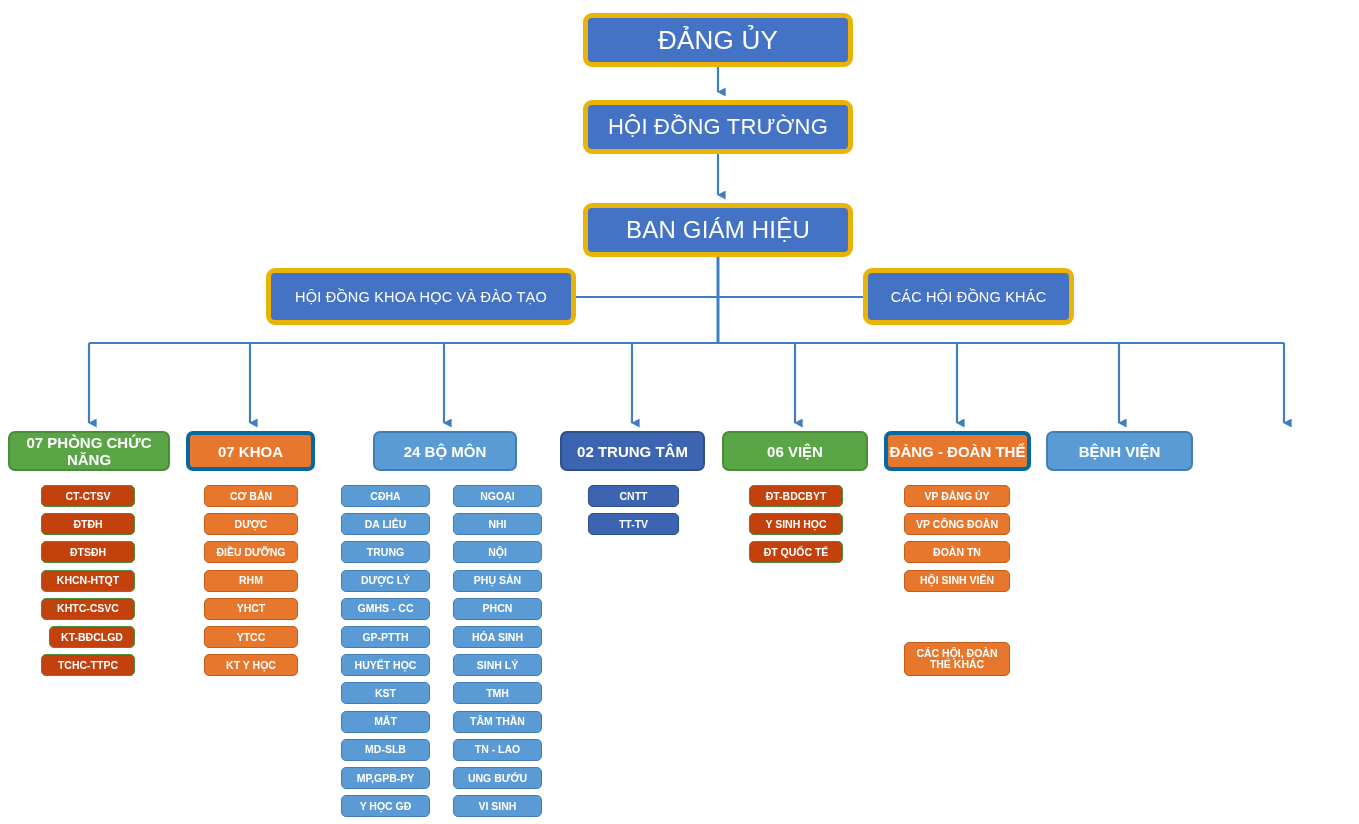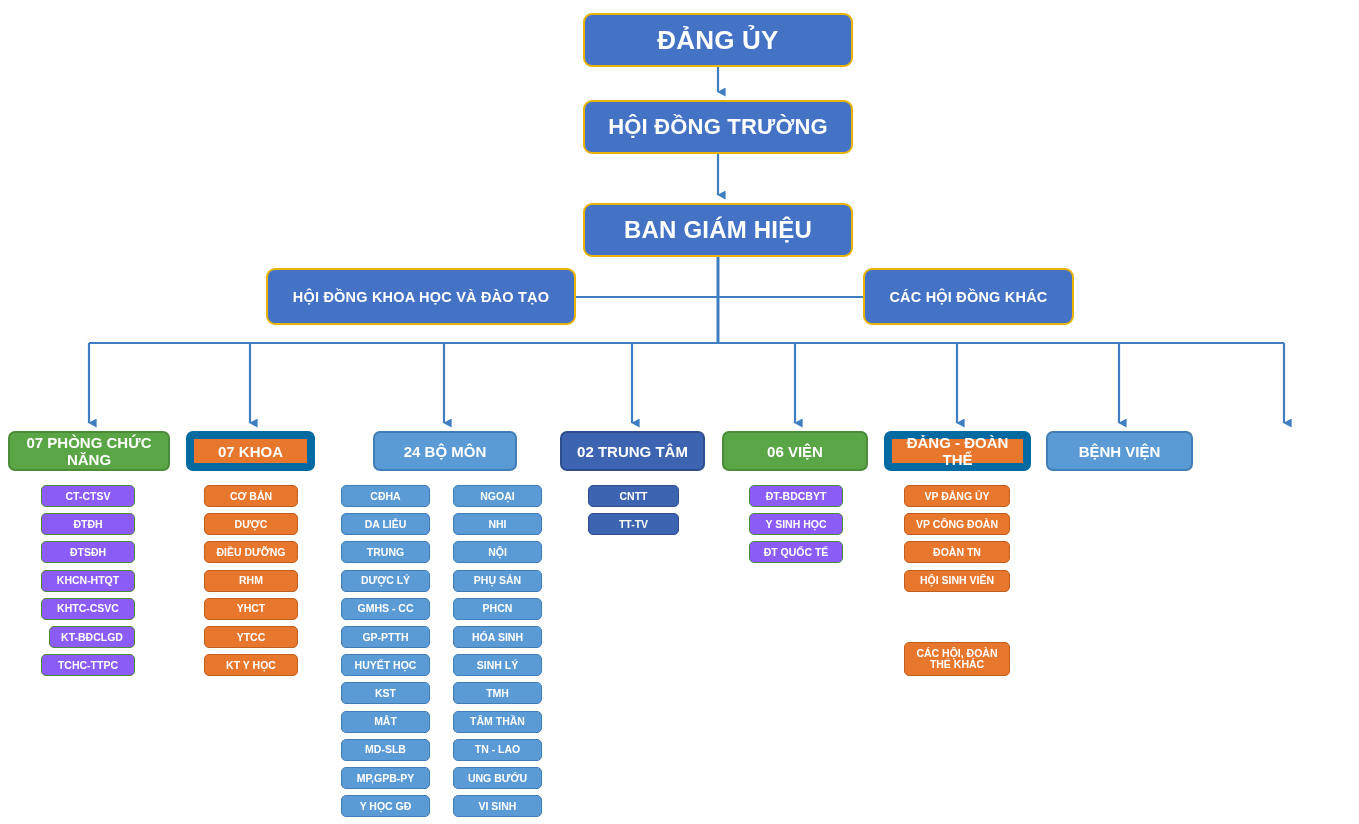--- a/index.html
+++ b/index.html
@@ -19,28 +19,28 @@
     position: absolute;
     left: 0; top: 0;
     width: 1359px; height: 824px;
     pointer-events: none;
   }
 
   
   .topbox {
     position: absolute;
     background: #4472c4;
-    border: 2px solid #eab308;
+    border: 5px solid #eab308;
     border-radius: 9px;
     color: #ffffff;
     display: flex;
     align-items: center;
     justify-content: center;
     text-align: center;
-    font-weight: bold;
+    font-weight: normal;
     letter-spacing: .2px;
     z-index: 4;
   }
   .t-dangauy   { left: 583px; top: 13px;  width: 270px; height: 54px; font-size: 26px; }
   .t-hdtruong  { left: 583px; top: 100px; width: 270px; height: 54px; font-size: 22px; }
   .t-bgh       { left: 583px; top: 203px; width: 270px; height: 54px; font-size: 24px; }
   .t-hdkh      { left: 266px; top: 268px; width: 310px; height: 57px; font-size: 14.5px; }
   .t-hdkhac    { left: 863px; top: 268px; width: 211px; height: 57px; font-size: 14.5px; }
 
   
@@ -52,21 +52,21 @@
     display: flex;
     align-items: center;
     justify-content: center;
     color: #ffffff;
     font-weight: bold;
     font-size: 15px;
     text-align: center;
     z-index: 3;
   }
   .c-green  { background: #5aa545; border: 2px solid #4b8c39; }
-  .c-orange { background: #e8772e; border: 8px solid #0369a1; }
+  .c-orange { background: #e8772e; border: 4px solid #0369a1; }
   .c-lblue  { background: #5b9bd5; border: 2px solid #417eb5; }
   .c-dblue  { background: #3c64b0; border: 2px solid #2e4e8c; }
   .c-yellow { background: #ffc000; border: 2px solid #e0a800; color: #2e4e8c; }
 
   
   .chip {
     position: absolute;
     height: 22px;
     border-radius: 5px;
     display: flex;
@@ -74,21 +74,21 @@
     justify-content: center;
     text-align: center;
     color: #ffffff;
     font-weight: bold;
     font-size: 10.5px;
     line-height: 11px;
     z-index: 3;
     padding: 0 2px;
   }
   .chip.two-line { height: 34px; margin-top: 44px; }
-  .g-green  { background: #8b5cf6; border: 1.5px solid #4b8c39; }
+  .g-green  { background: #c2410c; border: 1.5px solid #4b8c39; }
   .g-orange { background: #e8772e; border: 1.5px solid #c25f1d; }
   .g-lblue  { background: #5b9bd5; border: 1.5px solid #417eb5; }
   .g-dblue  { background: #3c64b0; border: 1.5px solid #2e4e8c; }
 </style>
 </head>
 <body>
 
 <div id="chart">
 
   <svg id="wires" viewBox="0 0 1359 824" width="1359" height="824">

